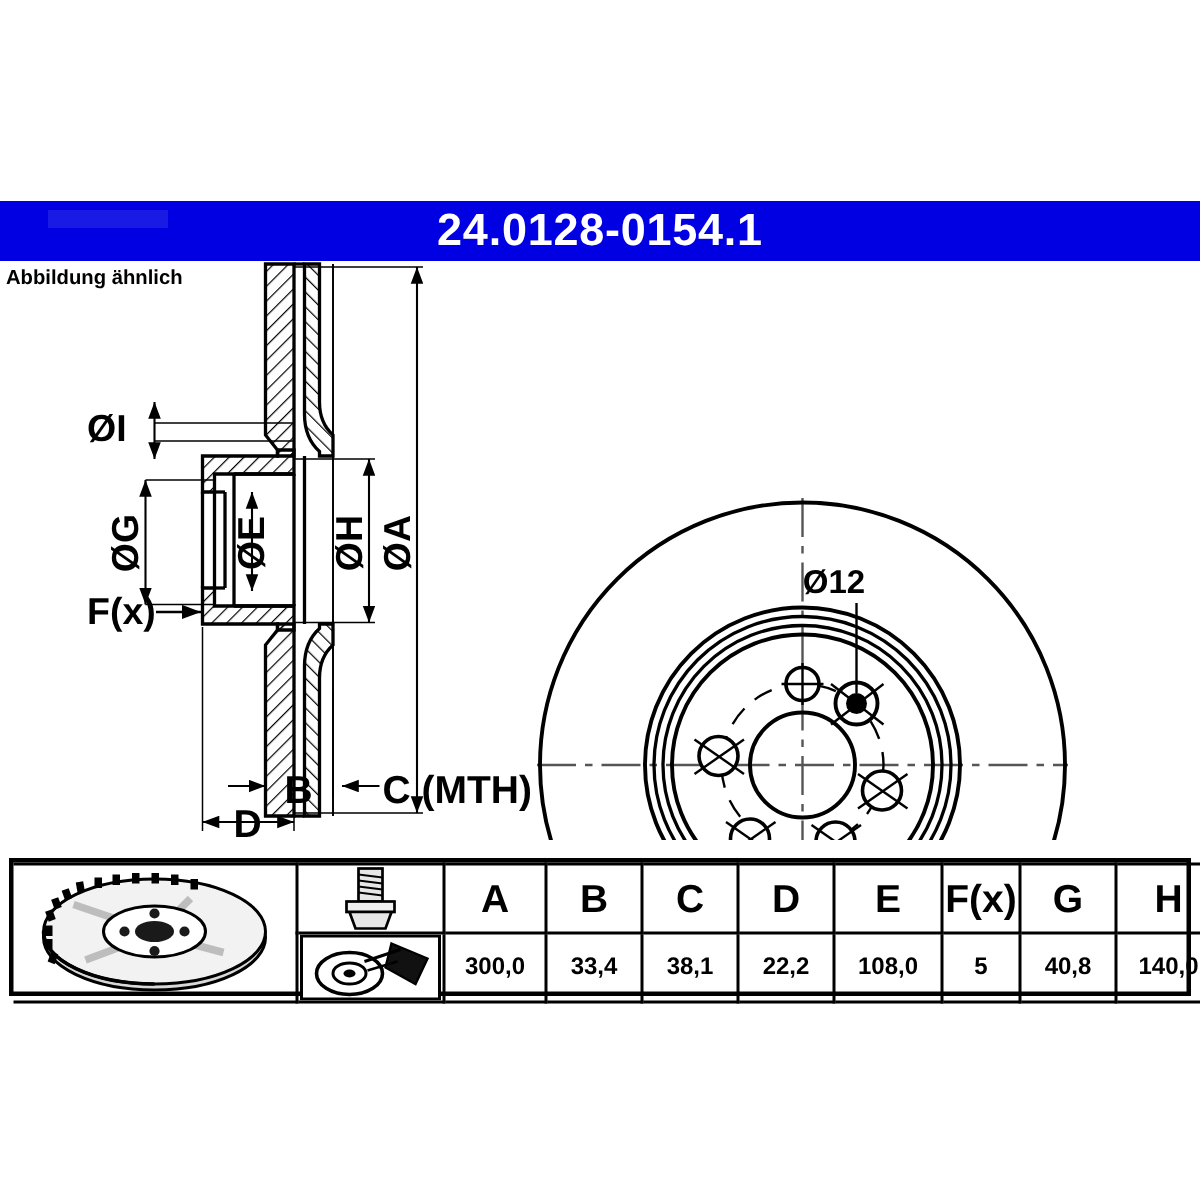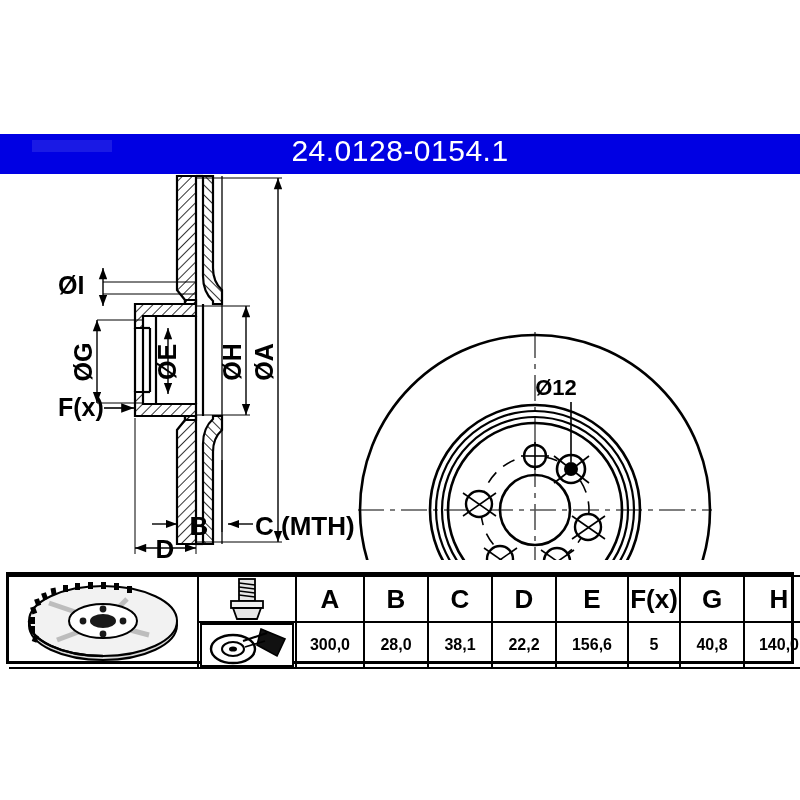--- a/index.html
+++ b/index.html
@@ -10,22 +10,22 @@
   .hdr-bar{
     position:absolute;left:0;top:134px;width:800px;height:40px;
     background:#0000e3;
   }
   .hdr-watermark{
     position:absolute;left:32px;top:6px;width:80px;height:12px;
     background:rgba(255,255,255,.10);
   }
   .hdr-text{
     position:absolute;left:0;top:0;width:800px;height:40px;
-    display:flex;justify-content:center;
-    color:#fff;font-weight:normal;font-size:30px;letter-spacing:.5px;
+    display:flex;align-items:center;justify-content:center;
+    color:#fff;font-weight:bold;font-size:30px;letter-spacing:.5px;
     font-family:"Liberation Sans",sans-serif;white-space:nowrap;
   }
 
   
   .note{
     position:absolute;left:4px;top:176px;width:230px;
     font-size:13.5px;font-weight:bold;line-height:17px;color:#000;
     font-family:"Liberation Sans",sans-serif;
   }
 
@@ -62,20 +62,21 @@
 <div id="page">
 
   <div class="hdr-bar">
     <div class="hdr-watermark"></div>
     <div class="hdr-text">
       <span>24.0128-0154.1</span>
     </div>
   </div>
 
   <div class="note">
+    <div>Abbildung ähnlich</div>
   </div>
 
   <svg id="drawing" viewBox="0 0 800 400">
     <defs>
       <pattern id="hatch" width="7" height="7" patternTransform="rotate(45)" patternUnits="userSpaceOnUse">
         <line x1="0" y1="0" x2="0" y2="7" stroke="#000" stroke-width="1.6"></line>
       </pattern>
       <pattern id="hatch2" width="7" height="7" patternTransform="rotate(-45)" patternUnits="userSpaceOnUse">
         <line x1="0" y1="0" x2="0" y2="7" stroke="#000" stroke-width="1.6"></line>
       </pattern>
@@ -322,24 +323,24 @@
               <ellipse cx="34" cy="26" rx="22" ry="14" fill="#fff" stroke="#000" stroke-width="2.4"></ellipse>
               <ellipse cx="34" cy="26" rx="11" ry="7" fill="#fff" stroke="#000" stroke-width="2"></ellipse>
               <ellipse cx="34" cy="26" rx="4" ry="2.6" fill="#000"></ellipse>
               <path d="M62,6 L86,16 L78,33 L58,22 Z" fill="#111" stroke="#000" stroke-width="1.6"></path>
               <line x1="44" y1="18" x2="68" y2="10" stroke="#000" stroke-width="2"></line>
               <line x1="46" y1="24" x2="66" y2="18" stroke="#000" stroke-width="1.6"></line>
             </svg>
           </div>
         </td>
         <td class="c-a">300,0</td>
-        <td class="c-b">28,0</td>
+        <td class="c-b">33,4</td>
         <td class="c-c">38,1</td>
         <td class="c-d">22,2</td>
-        <td class="c-e">156,6</td>
+        <td class="c-e">108,0</td>
         <td class="c-f">5</td>
         <td class="c-g">40,8</td>
         <td class="c-h">140,0</td>
         <td class="c-i">15,8</td>
       </tr>
     </tbody>
       </table>
   </div>
 
 </div>

